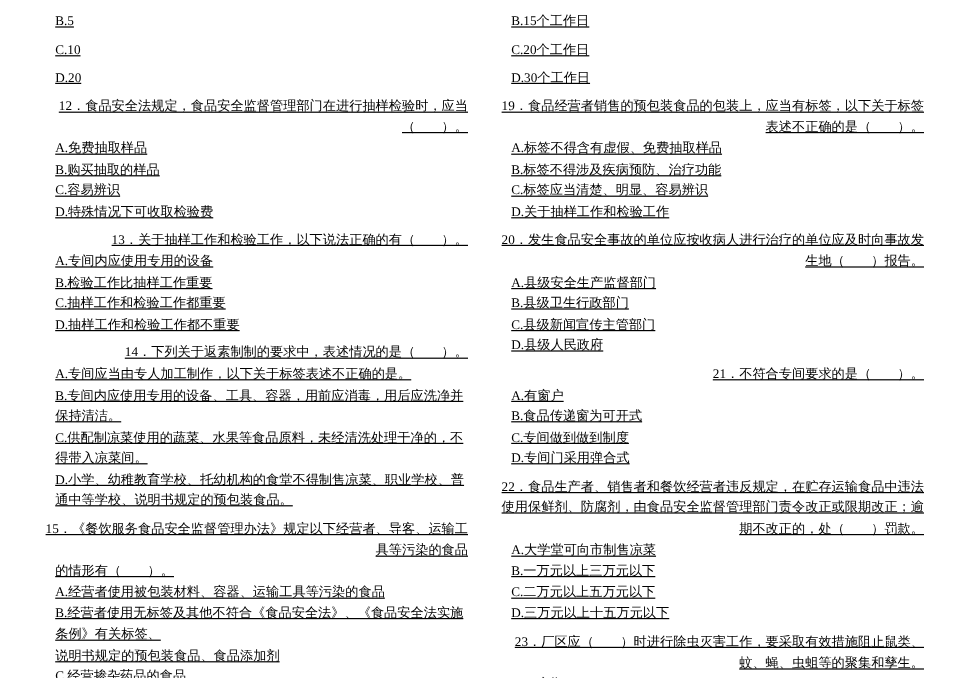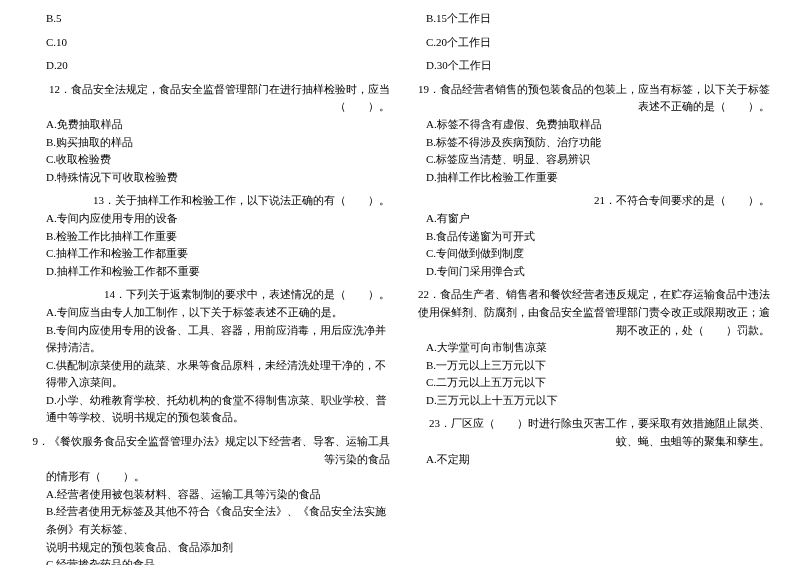--- a/index.html
+++ b/index.html
@@ -22,20 +22,21 @@
     .columns {
       display: flex;
       gap: 20px;
     }
     .col {
       flex: 1;
     }
     .question-block {
       margin-bottom: 6px;
       line-height: 1.6;
+      text-decoration: underline;
     }
     .question-text {
       font-size: 11px;
       line-height: 1.6;
       text-indent: 0;
       text-align: right;
     }
     .option {
       padding-left: 16px;
       line-height: 1.6;
@@ -54,39 +55,39 @@
         <div class="question-block">
           <div class="option">C.10</div>
         </div>
         <div class="question-block">
           <div class="option">D.20</div>
         </div>
         <div class="question-block">
           <div class="question-text">12．食品安全法规定，食品安全监督管理部门在进行抽样检验时，应当（　　）。</div>
           <div class="option">A.免费抽取样品</div>
           <div class="option">B.购买抽取的样品</div>
-          <div class="option">C.收取检验费</div>
+          <div class="option">C.容易辨识</div>
           <div class="option">D.特殊情况下可收取检验费</div>
         </div>
         <div class="question-block">
           <div class="question-text">13．关于抽样工作和检验工作，以下说法正确的有（　　）。</div>
           <div class="option">A.专间内应使用专用的设备</div>
           <div class="option">B.检验工作比抽样工作重要</div>
           <div class="option">C.抽样工作和检验工作都重要</div>
           <div class="option">D.抽样工作和检验工作都不重要</div>
         </div>
         <div class="question-block">
           <div class="question-text">14．下列关于返素制制的要求中，表述情况的是（　　）。</div>
           <div class="option">A.专间应当由专人加工制作，以下关于标签表述不正确的是。</div>
           <div class="option">B.专间内应使用专用的设备、工具、容器，用前应消毒，用后应洗净并保持清洁。</div>
           <div class="option">C.供配制凉菜使用的蔬菜、水果等食品原料，未经清洗处理干净的，不得带入凉菜间。</div>
           <div class="option">D.小学、幼稚教育学校、托幼机构的食堂不得制售凉菜、职业学校、普通中等学校、说明书规定的预包装食品。</div>
         </div>
         <div class="question-block">
-          <div class="question-text">9．《餐饮服务食品安全监督管理办法》规定以下经营者、导客、运输工具等污染的食品</div>
+          <div class="question-text">15．《餐饮服务食品安全监督管理办法》规定以下经营者、导客、运输工具等污染的食品</div>
           <div class="option">的情形有（　　）。</div>
           <div class="option">A.经营者使用被包装材料、容器、运输工具等污染的食品</div>
           <div class="option">B.经营者使用无标签及其他不符合《食品安全法》、《食品安全法实施条例》有关标签、</div>
           <div class="option">说明书规定的预包装食品、食品添加剂</div>
           <div class="option">C.经营掺杂药品的食品</div>
         </div>
       </div>
     <div class="col" id="right-col">
         <div class="question-block">
           <div class="option">B.15个工作日</div>
@@ -95,21 +96,28 @@
           <div class="option">C.20个工作日</div>
         </div>
         <div class="question-block">
           <div class="option">D.30个工作日</div>
         </div>
         <div class="question-block">
           <div class="question-text">19．食品经营者销售的预包装食品的包装上，应当有标签，以下关于标签表述不正确的是（　　）。</div>
           <div class="option">A.标签不得含有虚假、免费抽取样品</div>
           <div class="option">B.标签不得涉及疾病预防、治疗功能</div>
           <div class="option">C.标签应当清楚、明显、容易辨识</div>
-          <div class="option">D.抽样工作比检验工作重要</div>
+          <div class="option">D.关于抽样工作和检验工作</div>
+        </div>
+        <div class="question-block">
+          <div class="question-text">20．发生食品安全事故的单位应按收病人进行治疗的单位应及时向事故发生地（　　）报告。</div>
+          <div class="option">A.县级安全生产监督部门</div>
+          <div class="option">B.县级卫生行政部门</div>
+          <div class="option">C.县级新闻宣传主管部门</div>
+          <div class="option">D.县级人民政府</div>
         </div>
         <div class="question-block">
           <div class="question-text">21．不符合专间要求的是（　　）。</div>
           <div class="option">A.有窗户</div>
           <div class="option">B.食品传递窗为可开式</div>
           <div class="option">C.专间做到做到制度</div>
           <div class="option">D.专间门采用弹合式</div>
         </div>
         <div class="question-block">
           <div class="question-text">22．食品生产者、销售者和餐饮经营者违反规定，在贮存运输食品中违法使用保鲜剂、防腐剂，由食品安全监督管理部门责令改正或限期改正；逾期不改正的，处（　　）罚款。</div>

